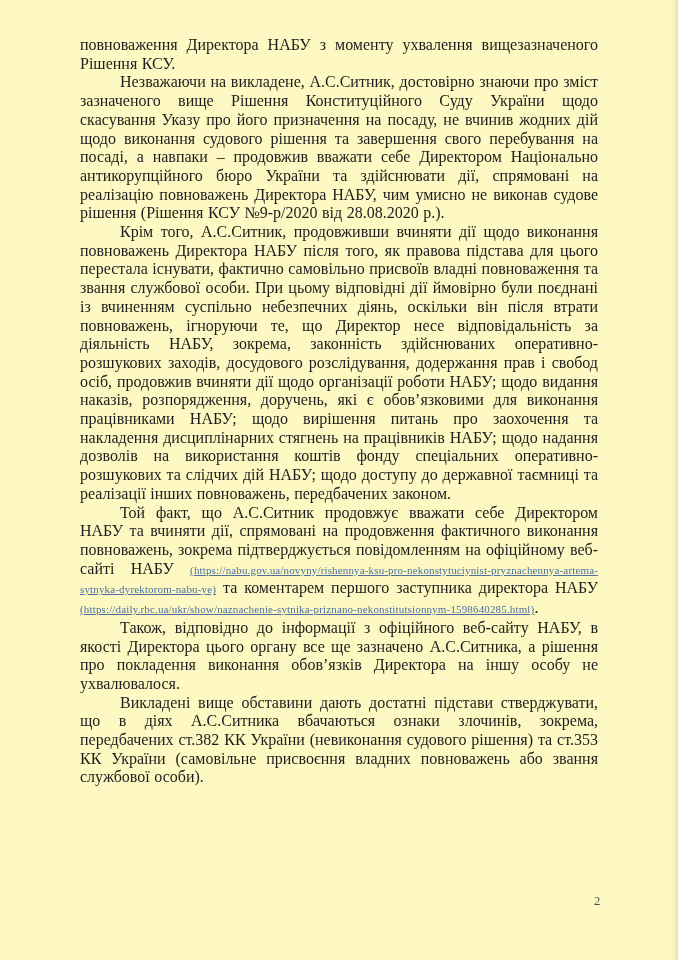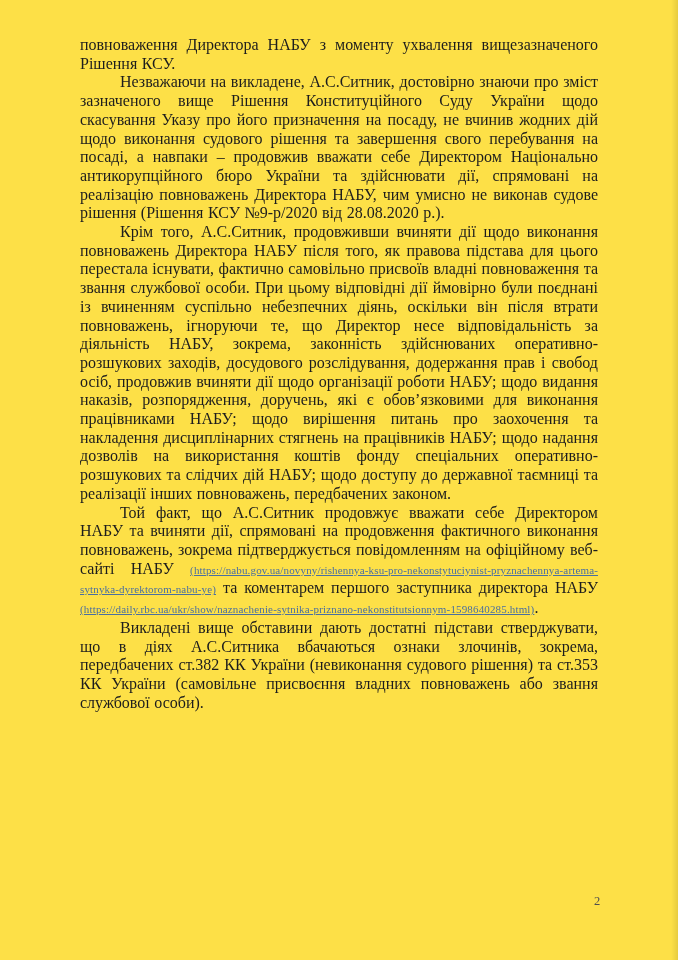--- a/index.html
+++ b/index.html
@@ -4,21 +4,21 @@
 <style>
   html, body {
     margin: 0;
     padding: 0;
     background: #ffffff;
   }
   .page {
     position: relative;
     width: 678px;
     height: 960px;
-    background: #fde047;
+    background: #fef9c3;
     overflow: hidden;
     font-family: "Liberation Serif", serif;
   }
   .edge-shadow {
     position: absolute;
     top: 0;
     right: 0;
     width: 7px;
     height: 100%;
     background: linear-gradient(to right, rgba(0,0,0,0), rgba(0,0,0,0.09));
@@ -69,20 +69,21 @@
   <div class="text-block">
 
     <p class="para">повноваження Директора НАБУ з моменту ухвалення вищезазначеного Рішення КСУ.</p>
 
     <p class="para indent">Незважаючи на викладене, А.С.Ситник, достовірно знаючи про зміст зазначеного вище Рішення Конституційного Суду України щодо скасування Указу про його призначення на посаду, не вчинив жодних дій щодо виконання судового рішення та завершення свого перебування на посаді, а навпаки – продовжив вважати себе Директором Національно антикорупційного бюро України та здійснювати дії, спрямовані на реалізацію повноважень Директора НАБУ, чим умисно не виконав судове рішення (Рішення КСУ №9-р/2020 від 28.08.2020 р.).</p>
 
     <p class="para indent">Крім того, А.С.Ситник, продовживши вчиняти дії щодо виконання повноважень Директора НАБУ після того, як правова підстава для цього перестала існувати, фактично самовільно присвоїв владні повноваження та звання службової особи. При цьому відповідні дії ймовірно були поєднані із вчиненням суспільно небезпечних діянь, оскільки він після втрати повноважень, ігноруючи те, що Директор несе відповідальність за діяльність НАБУ, зокрема, законність здійснюваних оперативно-розшукових заходів, досудового розслідування, додержання прав і свобод осіб, продовжив вчиняти дії щодо організації роботи НАБУ; щодо видання наказів, розпорядження, доручень, які є обов’язковими для виконання працівниками НАБУ; щодо вирішення питань про заохочення та накладення дисциплінарних стягнень на працівників НАБУ; щодо надання дозволів на використання коштів фонду спеціальних оперативно-розшукових та слідчих дій НАБУ; щодо доступу до державної таємниці та реалізації інших повноважень, передбачених законом.</p>
 
     <p class="para indent"><span>Той факт, що А.С.Ситник продовжує вважати себе Директором НАБУ та вчиняти дії, спрямовані на продовження фактичного виконання повноважень, зокрема підтверджується повідомленням на офіційному веб-сайті НАБУ </span><a class="doc-link">(https://nabu.gov.ua/novyny/rishennya-ksu-pro-nekonstytuciynist-pryznachennya-artema-sytnyka-dyrektorom-nabu-ye)</a><span> та коментарем першого заступника директора НАБУ </span><a class="doc-link">(https://daily.rbc.ua/ukr/show/naznachenie-sytnika-priznano-nekonstitutsionnym-1598640285.html)</a><span>.</span></p>
 
+    <p class="para indent">Також, відповідно до інформації з офіційного веб-сайту НАБУ, в якості Директора цього органу все ще зазначено А.С.Ситника, а рішення про покладення виконання обов’язків Директора на іншу особу не ухвалювалося.</p>
 
     <p class="para indent">Викладені вище обставини дають достатні підстави стверджувати, що в діях А.С.Ситника вбачаються ознаки злочинів, зокрема, передбачених ст.382 КК України (невиконання судового рішення) та ст.353 КК України (самовільне присвоєння владних повноважень або звання службової особи).</p>
 
 
 
   </div>
 
   <div class="page-number">2</div>
 
   <div class="edge-shadow"></div>

